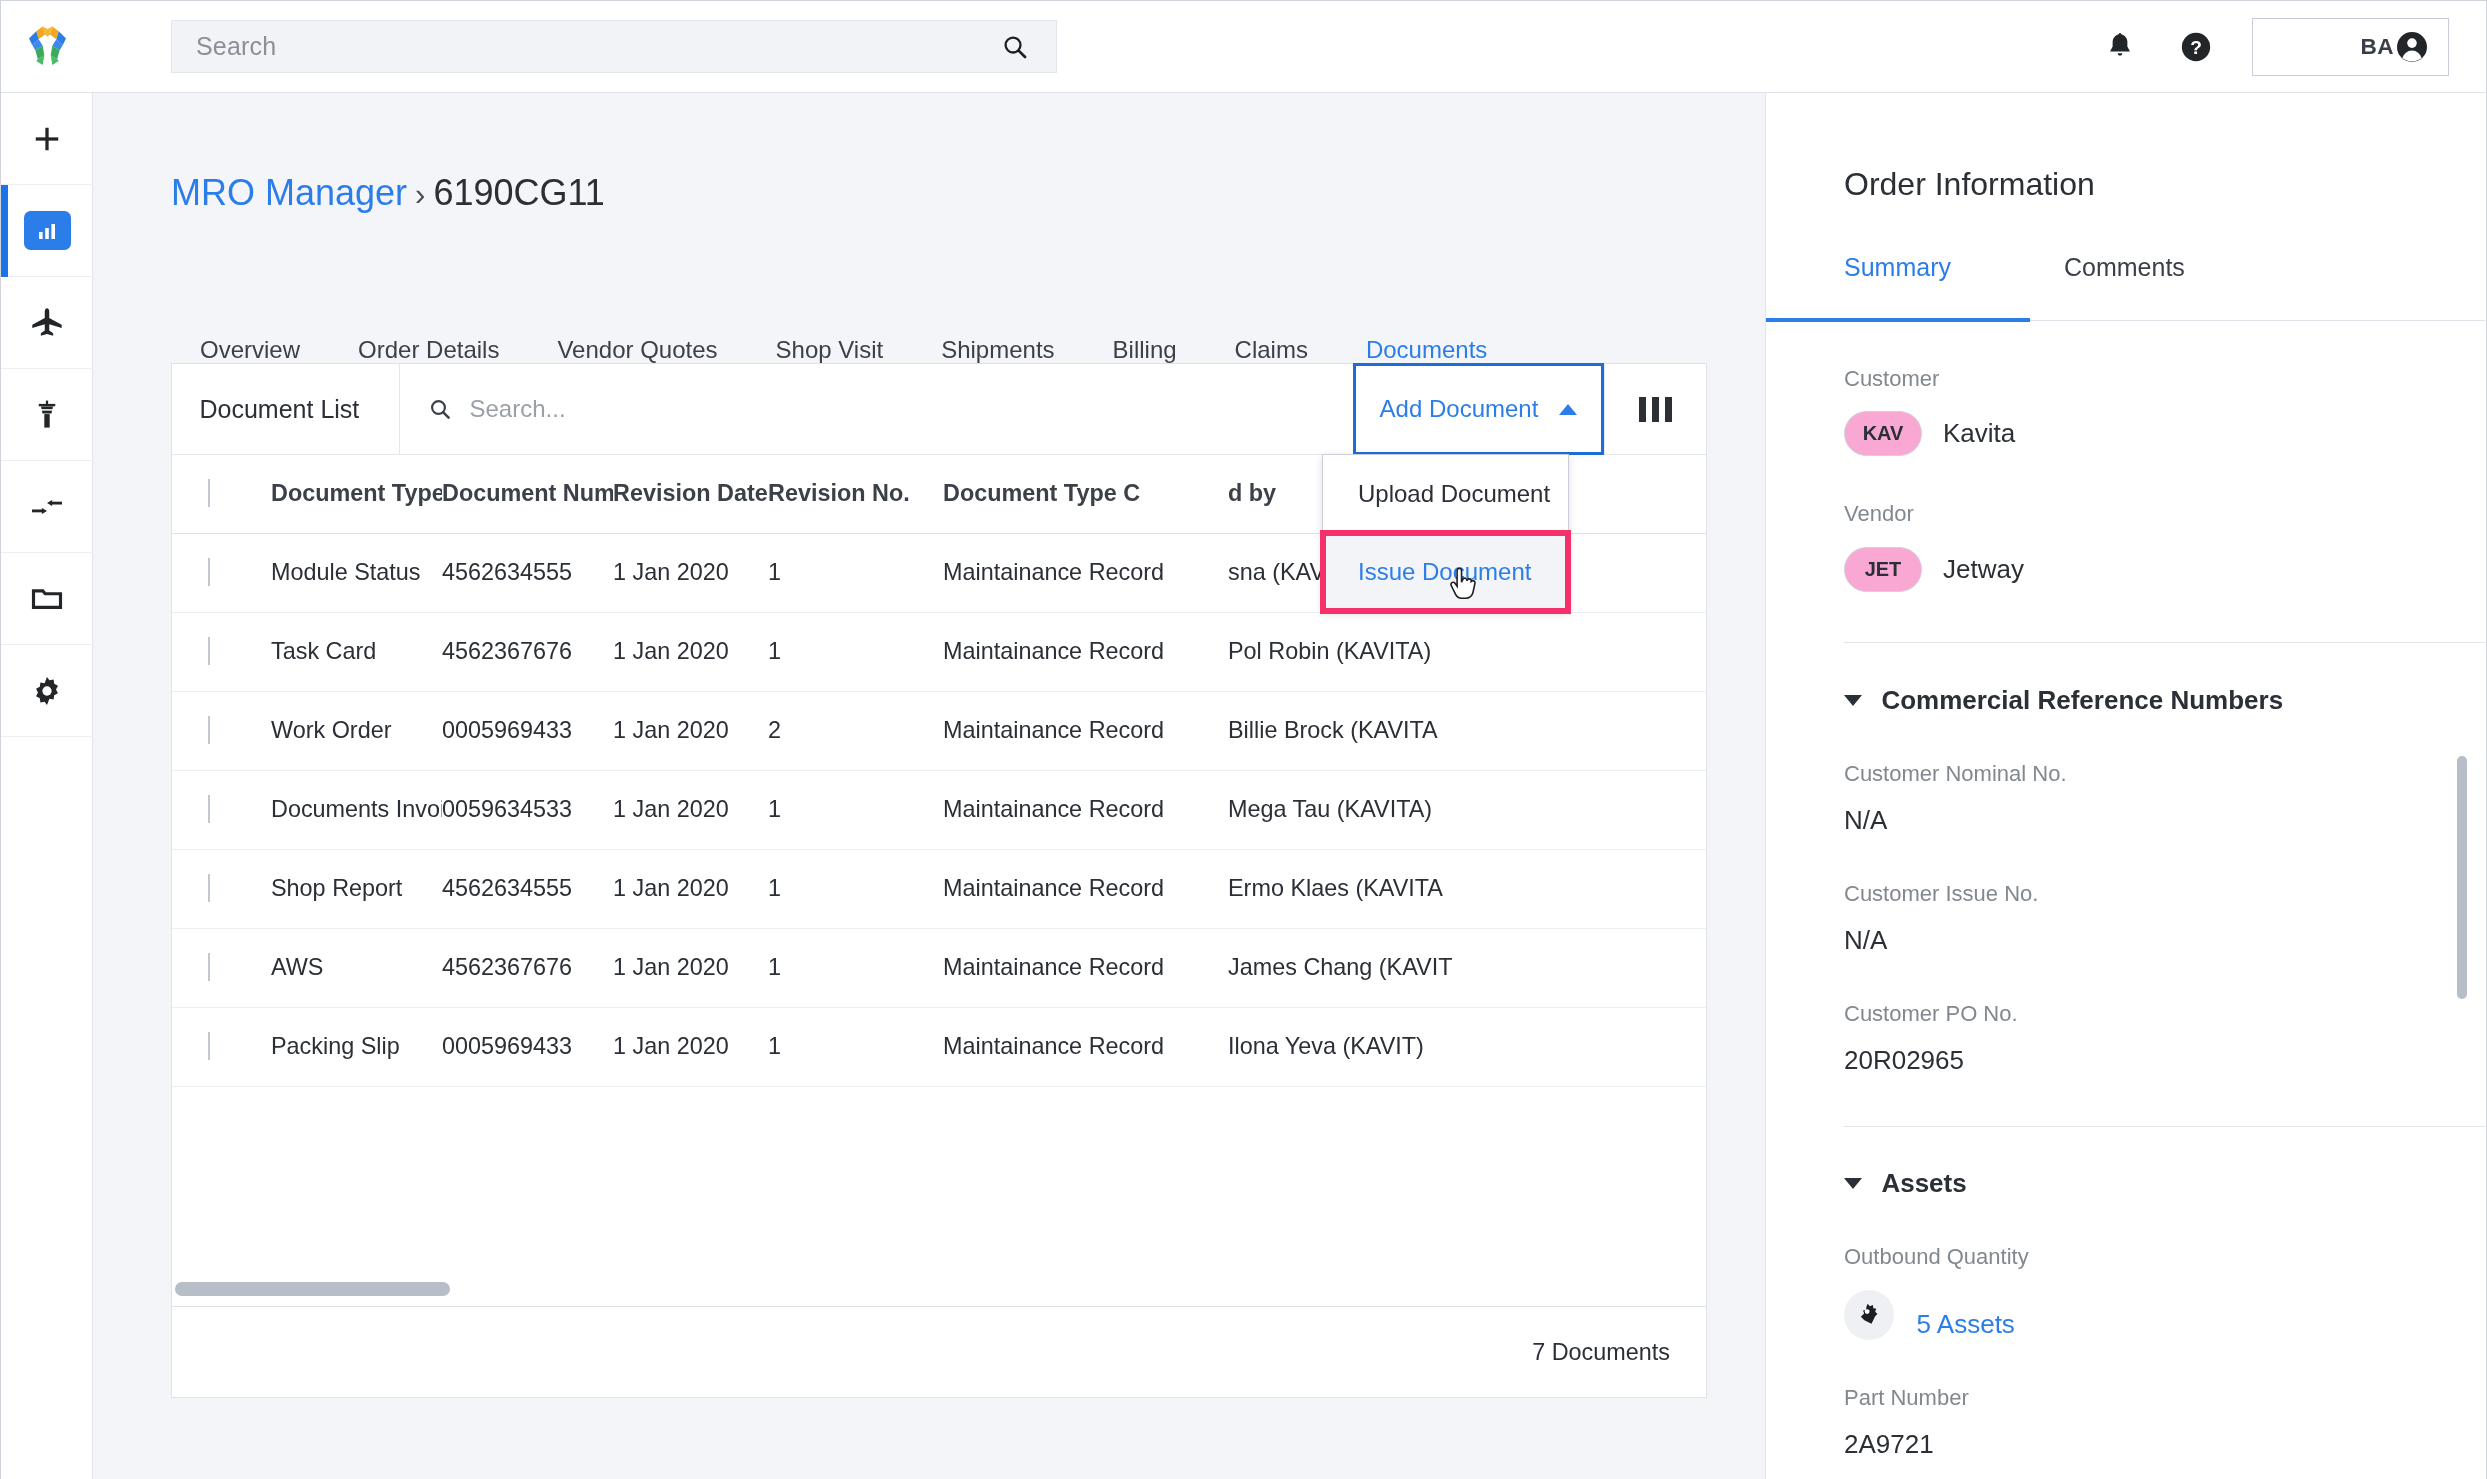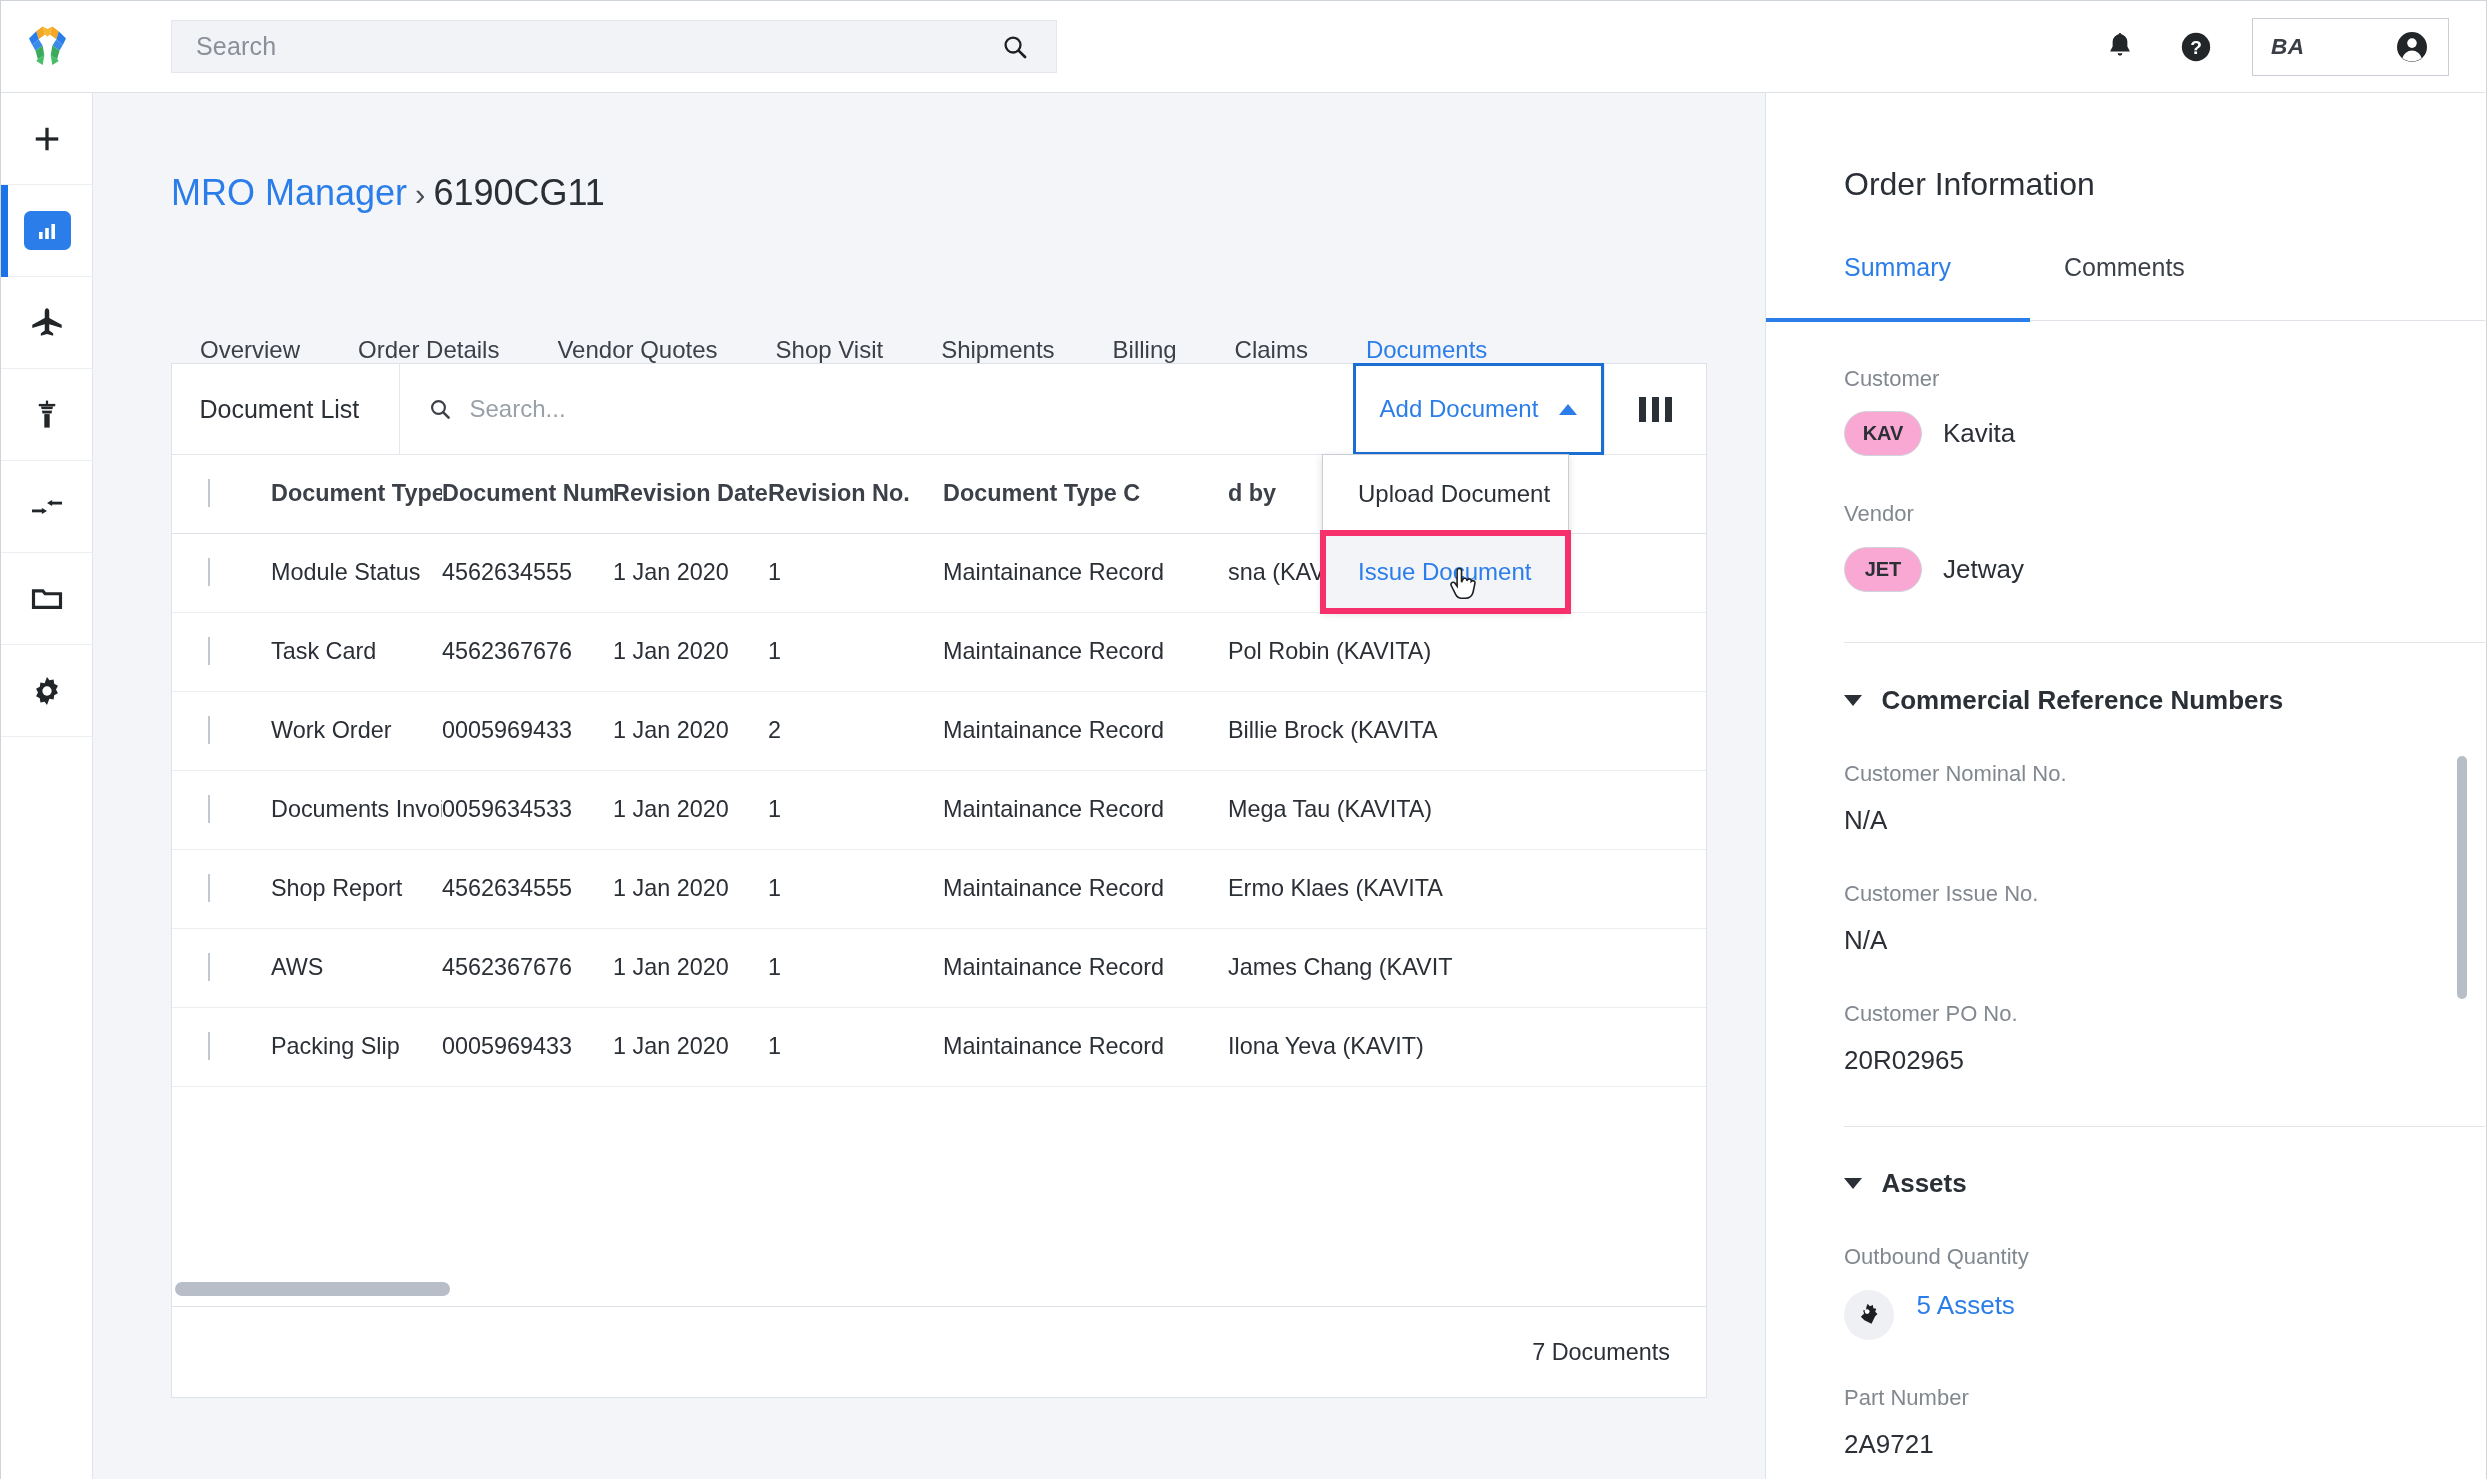--- a/index.html
+++ b/index.html
@@ -51,23 +51,22 @@
   .top-right {
     position: absolute; right: 36px; top: 0;
     height: 92px; display: flex; align-items: center; gap: 0;
   }
   .ticon { width: 76px; height: 92px; display: flex; align-items:center; justify-content:center; }
   .ticon svg { width: 34px; height: 34px; }
   .user-chip {
     margin-left: 18px;
     width: 197px; height: 58px;
     border: 0.8px solid #c9ced6;
-    display: flex; align-items: center; justify-content: space-between;
+    display: flex; align-items: center; justify-content: flex-end;
     padding: 0 18px;
-    font-style: italic;
   }
   .user-initials { font-size: 22.6px; font-weight: 700; color: #3a3f47; letter-spacing: 0.4px; }
   .user-avatar svg { width: 36px; height: 36px; display:block; }
 
   
   .rail {
     position: absolute; left: 0; top: 92px;
     width: 92px; height: 1386px;
     background: #ffffff;
     border-right: 1.6px solid #e0e3e8;
@@ -285,21 +284,21 @@
   .rp-section {
     display: flex; align-items: center; gap: 19.4px;
     margin-top: 42px; font-size: 26px; font-weight: 700; color: #2b2f36;
   }
   .sec-caret {
     width: 0; height: 0;
     border-left: 9.7px solid transparent;
     border-right: 9.7px solid transparent;
     border-top: 11.3px solid #2b2f36;
   }
-  .asset-row { display: flex; align-items: flex-start; gap: 22.6px; margin-top: 19.4px; }
+  .asset-row { display: flex; align-items: flex-end; gap: 22.6px; margin-top: 19.4px; }
   .asset-circle {
     width: 50px; height: 50px; border-radius: 50%;
     background: #eef0f4;
     display: flex; align-items: center; justify-content: center;
   }
   .asset-circle svg { width: 27.5px; height: 27.5px; }
   .asset-link { font-size: 26px; color: #2b7de9; }
 
   .rp-scroll {
     position: absolute; right: 18px; top: 663px;

